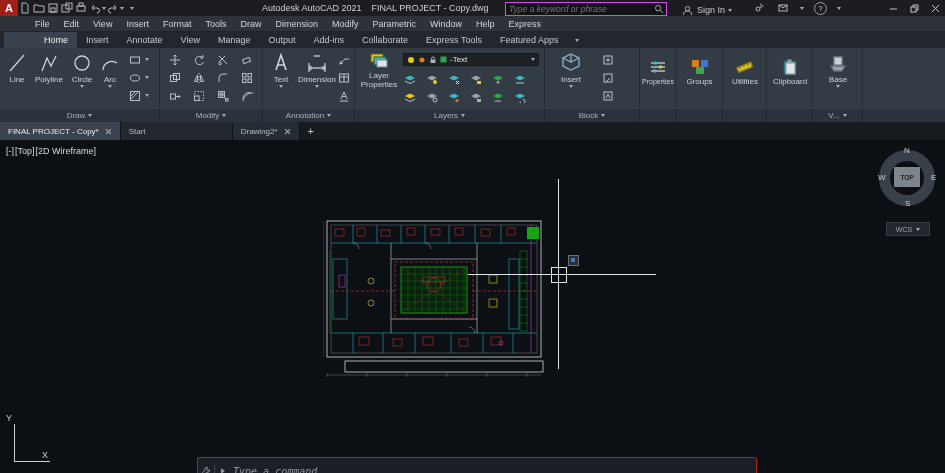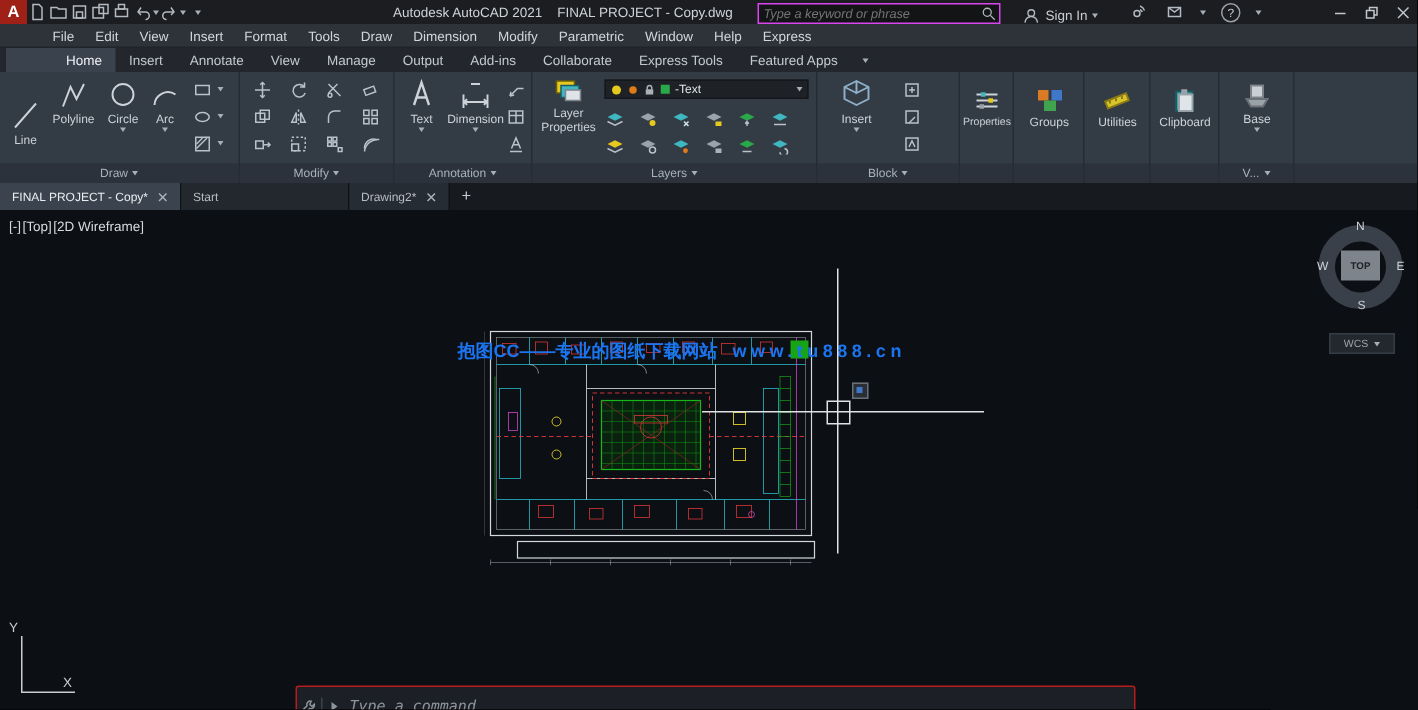--- a/index.html
+++ b/index.html
@@ -211,21 +211,21 @@
     <span class="rtab">Featured Apps</span>
     <span style="display:flex;align-items:center;padding:0 8px;">
         <span class="car"></span>
       </span>
   </div>
 
   <div class="ribbon">
     <div class="pfootbar"></div>
 
     <div class="panel" style="left:0;width:160px;">
-      <div class="bb" style="left:4px;top:18px;width:26px;">
+      <div class="bb" style="left:4px;top:4px;width:26px;">
         <svg width="18" height="22" viewBox="0 0 18 22">
             <line x1="2" y1="19" x2="16" y2="3"></line>
           </svg>
         <span>Line</span>
       </div>
       <div class="bb" style="left:32px;top:4px;width:34px;">
         <svg width="18" height="22" viewBox="0 0 18 22">
             <polyline points="2,19 7,6 11,14 16,4"></polyline>
           </svg>
         <span>Polyline</span>
@@ -737,23 +737,20 @@
         <line x1="7" y1="36" x2="7" y2="118"></line>
       </g>
       <rect x="204" y="12" width="12" height="12" fill="#17a517"></rect>
       <g stroke="#c9ced3" stroke-width="0.4" fill="none">
         <path d="M30 28a6 6 0 0 1 6 6"></path>
         <path d="M102 28a6 6 0 0 1 6 6"></path>
         <path d="M152 118a6 6 0 0 0-6-6"></path>
       </g>
     </svg>
 
-    <div class="wm">
-      <span>抱图CC——专业的图纸下载网站</span><span class="url">www.tu888.cn</span>
-    </div>
 
     <div class="chv" style="left:558px;top:39px;width:1px;height:190px;"></div>
     <div class="chv" style="left:468px;top:134px;width:188px;height:1px;"></div>
     <div class="pickbox"></div>
     <div class="badge">
         <i></i>
       </div>
 
     <div class="vcube">
       <div class="vring"></div>

